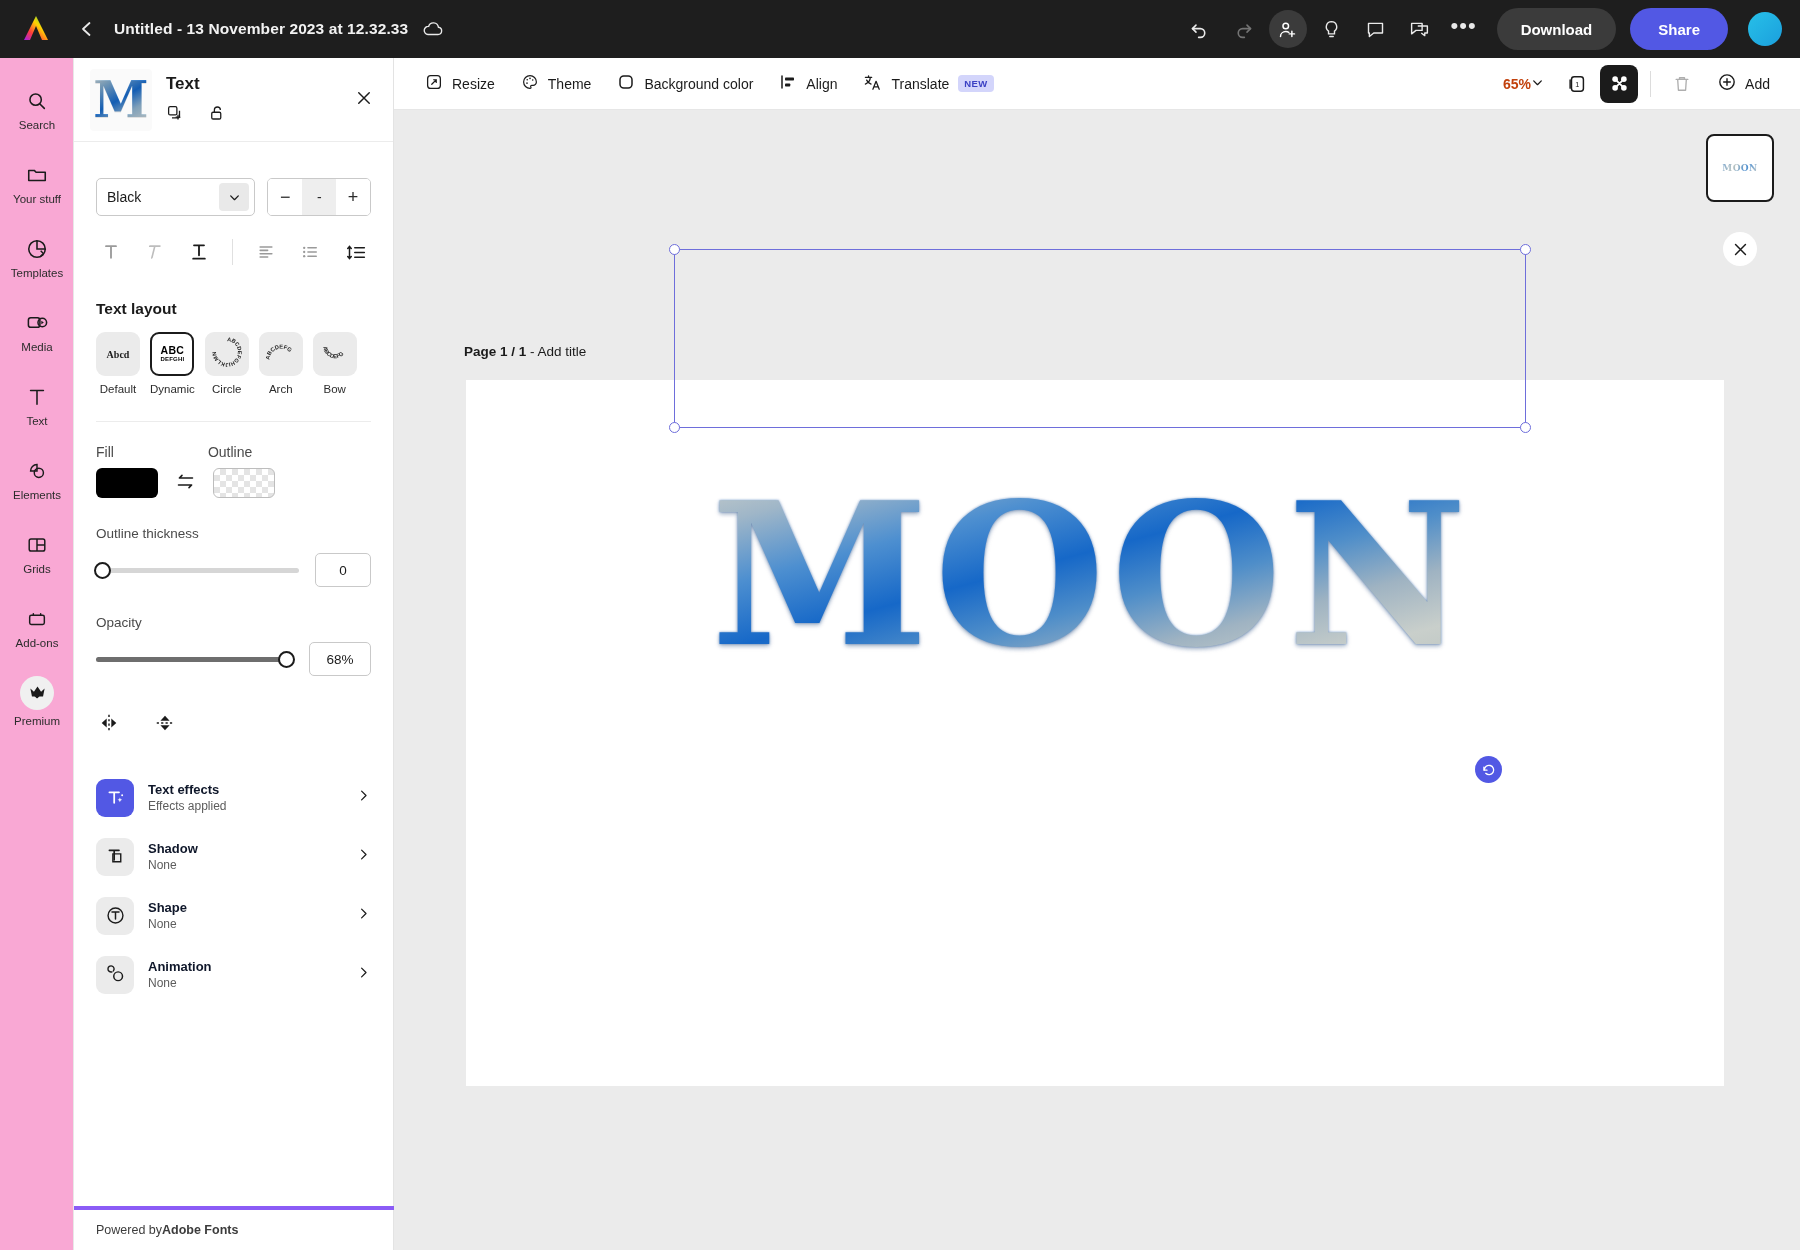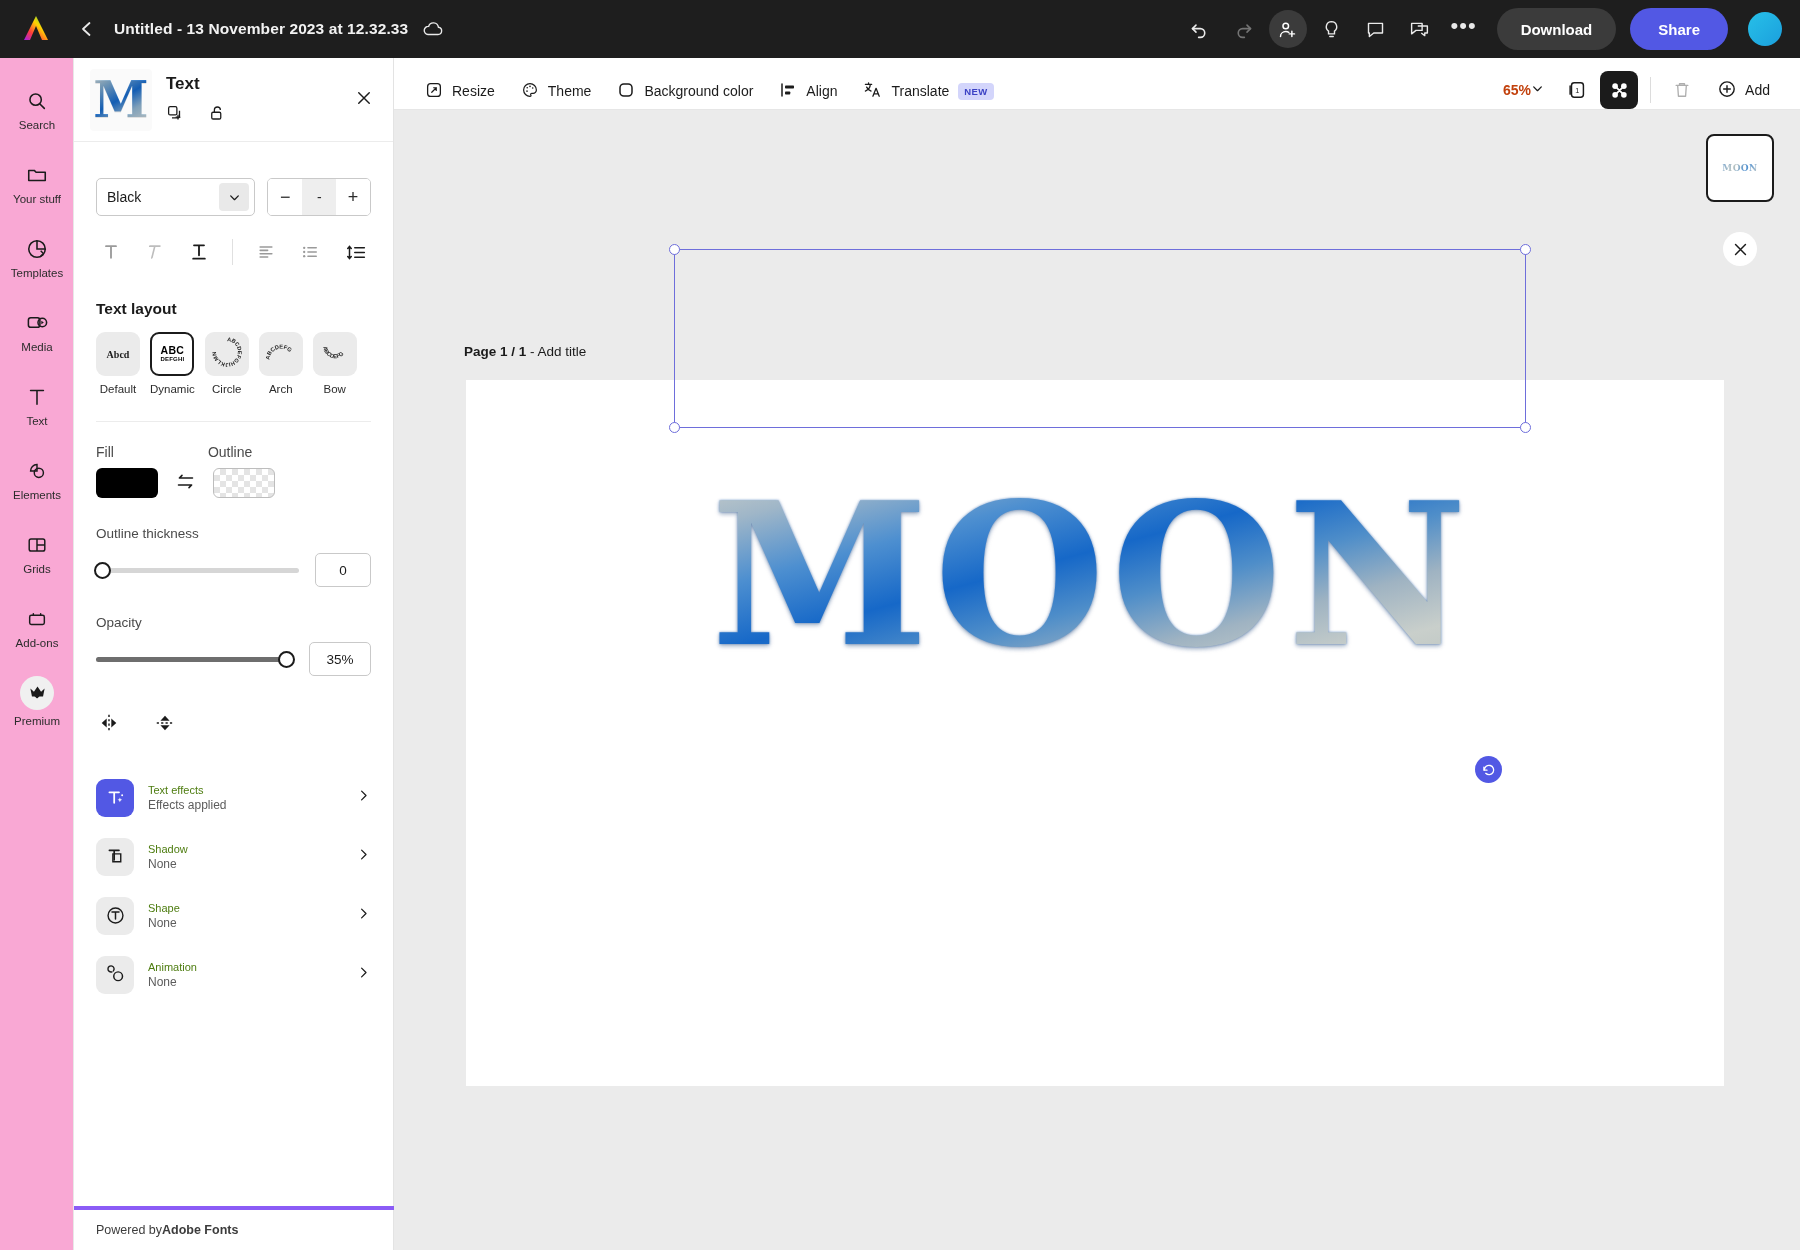--- a/index.html
+++ b/index.html
@@ -199,37 +199,37 @@
   .eff-row {
     display: flex; align-items: center; height: 59px; cursor: pointer;
     gap: 14px;
   }
   .eff-ico {
     width: 38px; height: 38px; border-radius: 9px; background: #ebebeb;
     display: flex; align-items: center; justify-content: center; flex: none;
   }
   .eff-ico.purple { background: #5258e4; }
   .eff-txt { flex: 1; }
-  .eff-name { font-size: 11px; font-weight: normal; color: #4d7c0f; }
+  .eff-name { font-size: 13px; font-weight: bold; color: #0f172a; }
   .eff-sub { font-size: 12px; color: #5c5c5c; margin-top: 2px; }
 
   .panel-foot {
     position: absolute; bottom: 0; left: 0; width: 320px; height: 44px;
     border-top: 4px solid #8b5cf6; display: flex; align-items: center;
     padding-left: 22px; font-size: 12.5px; color: #3c3c3c;
   }
   .panel-foot b { font-weight: bold; }
 
   
   .canvas-area {
     position: absolute; top: 58px; left: 394px;
     width: 1406px; height: 1192px; background: #ebebeb;
   }
   .ctoolbar {
-    height: 52px; background: #fff; display: flex; align-items: flex-end;
+    height: 52px; background: #fff; display: flex; align-items: center;
     padding: 0 18px; border-bottom: 1px solid #e6e6e6;
   }
   .ct-item {
     display: flex; align-items: center; gap: 9px; height: 36px;
     padding: 0 13px; border-radius: 6px; cursor: pointer;
     font-size: 14px; color: #1b1b1b;
   }
   .badge-new {
     background: #d3d5fb; color: #3b41c4; font-size: 9.5px; font-weight: bold;
     padding: 3px 6px; border-radius: 4px; letter-spacing: .4px;
@@ -657,21 +657,21 @@
         </div>
         <div class="numbox">0</div>
       </div>
 
       <div class="fld-lbl">Opacity</div>
       <div class="slider-row">
         <div class="track">
           <div class="fill" style="width:100%"></div>
           <div class="knob" style="right:-2px"></div>
         </div>
-        <div class="numbox wide">35%</div>
+        <div class="numbox wide">68%</div>
       </div>
 
       <div class="flip-row">
         <span class="flip-btn">
           <svg width="22" height="22" viewBox="0 0 24 24">
             <path d="M12 3v18" stroke="#1b1b1b" stroke-width="1.6" stroke-dasharray="2.4 2.4"></path>
             <path d="M9.5 7 4 12l5.5 5z" fill="#1b1b1b"></path>
             <path d="M14.5 7 20 12l-5.5 5z" fill="#1b1b1b"></path>
             </svg></span>
         <span class="flip-btn">

